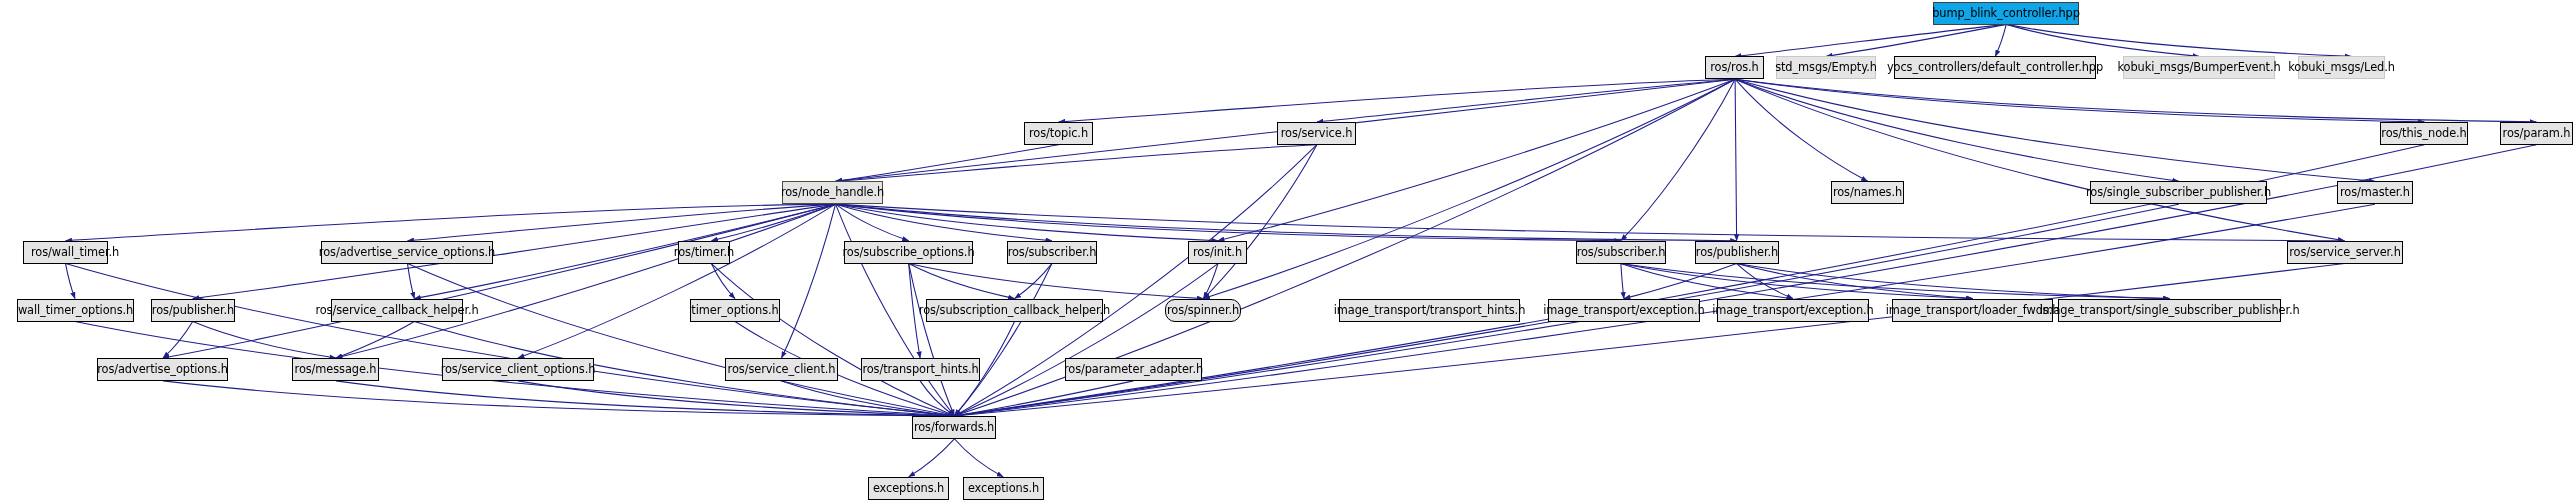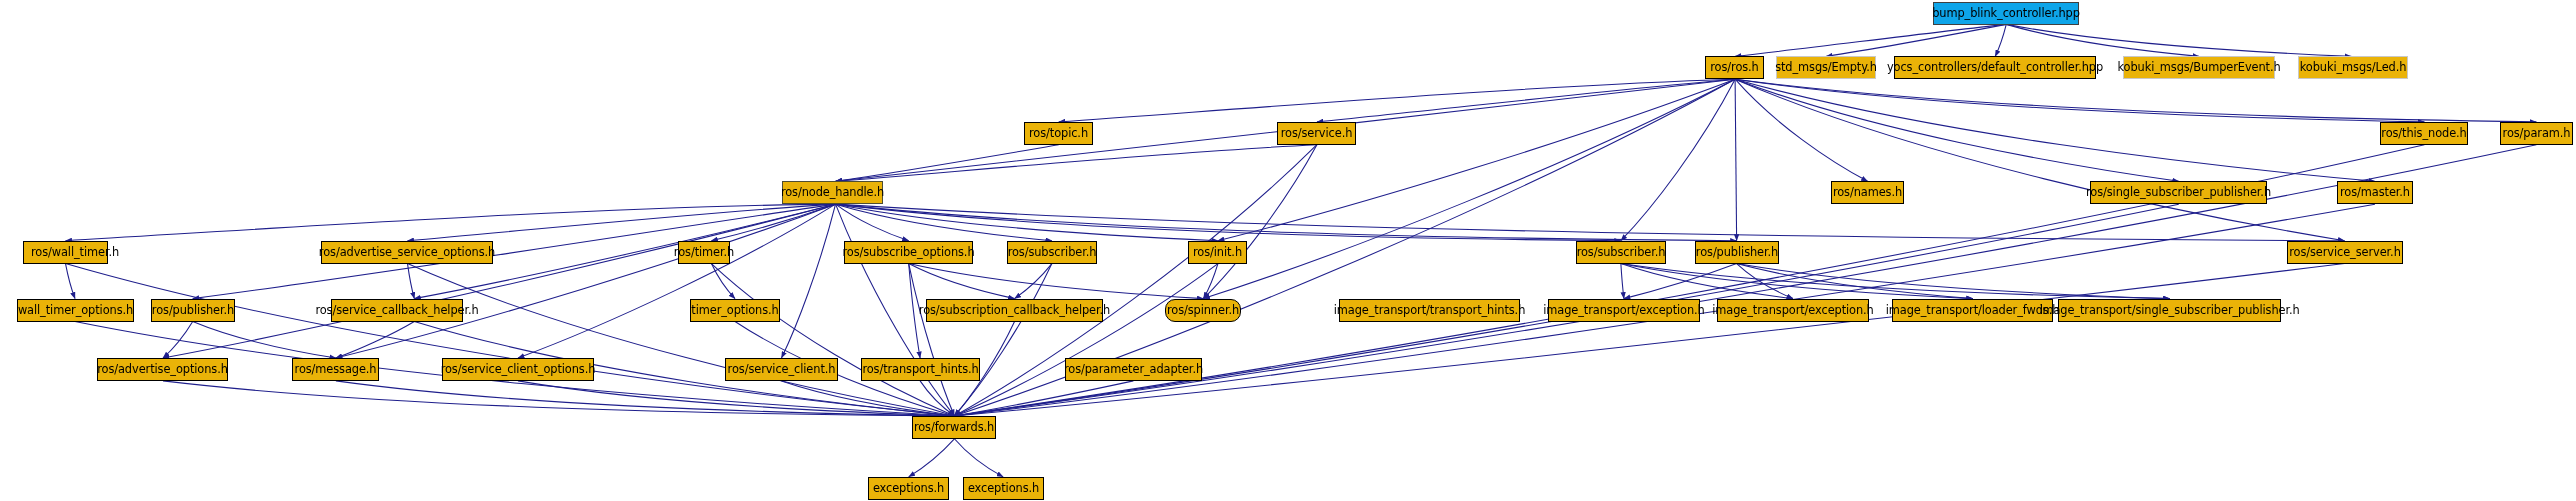--- a/index.html
+++ b/index.html
@@ -24,21 +24,21 @@
     height: 502px;
     pointer-events: none;
   }
   .node {
     position: absolute;
     box-sizing: border-box;
     display: flex;
     align-items: center;
     justify-content: center;
     height: 23px;
-    background: #eab308;
+    background: #e5e5e5;
     border: 0.8px solid #000000;
     white-space: nowrap;
     cursor: pointer;
   }
   .node .node-label {
     font-size: 11.4px;
     line-height: 12.2px;
     color: #000000;
     letter-spacing: -0.1px;
     padding: 0 5.3px;
@@ -163,21 +163,21 @@
       </div>
       <div class="node ext" style="left: 1776px; top: 56px; width: 100px;">
         <span class="node-label">std_msgs/Empty.h</span>
       </div>
       <div class="node strong" style="left: 1894px; top: 56px; width: 202px;">
         <span class="node-label">yocs_controllers/default_controller.hpp</span>
       </div>
       <div class="node ext" style="left: 2123px; top: 56px; width: 152px;">
         <span class="node-label">kobuki_msgs/BumperEvent.h</span>
       </div>
-      <div class="node ext" style="left: 2298px; top: 56px; width: 110px;">
+      <div class="node ext" style="left: 2298px; top: 56px; width: 87px;">
         <span class="node-label">kobuki_msgs/Led.h</span>
       </div>
       <div class="node strong" style="left: 2380px; top: 122px; width: 88px;">
         <span class="node-label">ros/this_node.h</span>
       </div>
       <div class="node strong" style="left: 2500px; top: 122px; width: 73px;">
         <span class="node-label">ros/param.h</span>
       </div>
       <div class="node strong" style="left: 1024px; top: 122px; width: 69px;">
         <span class="node-label">ros/topic.h</span>

